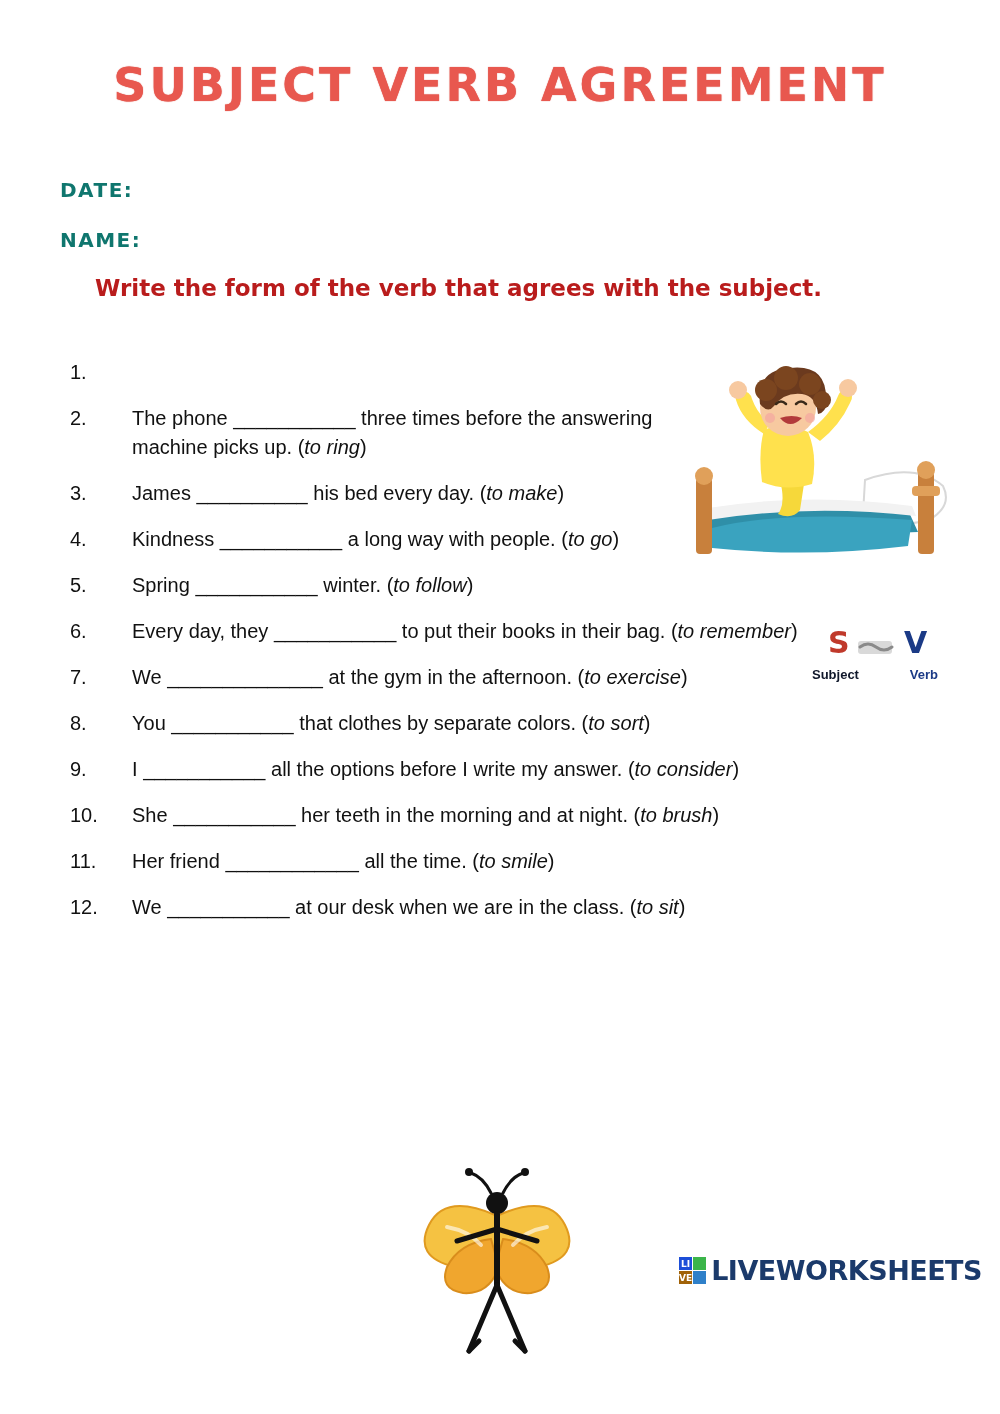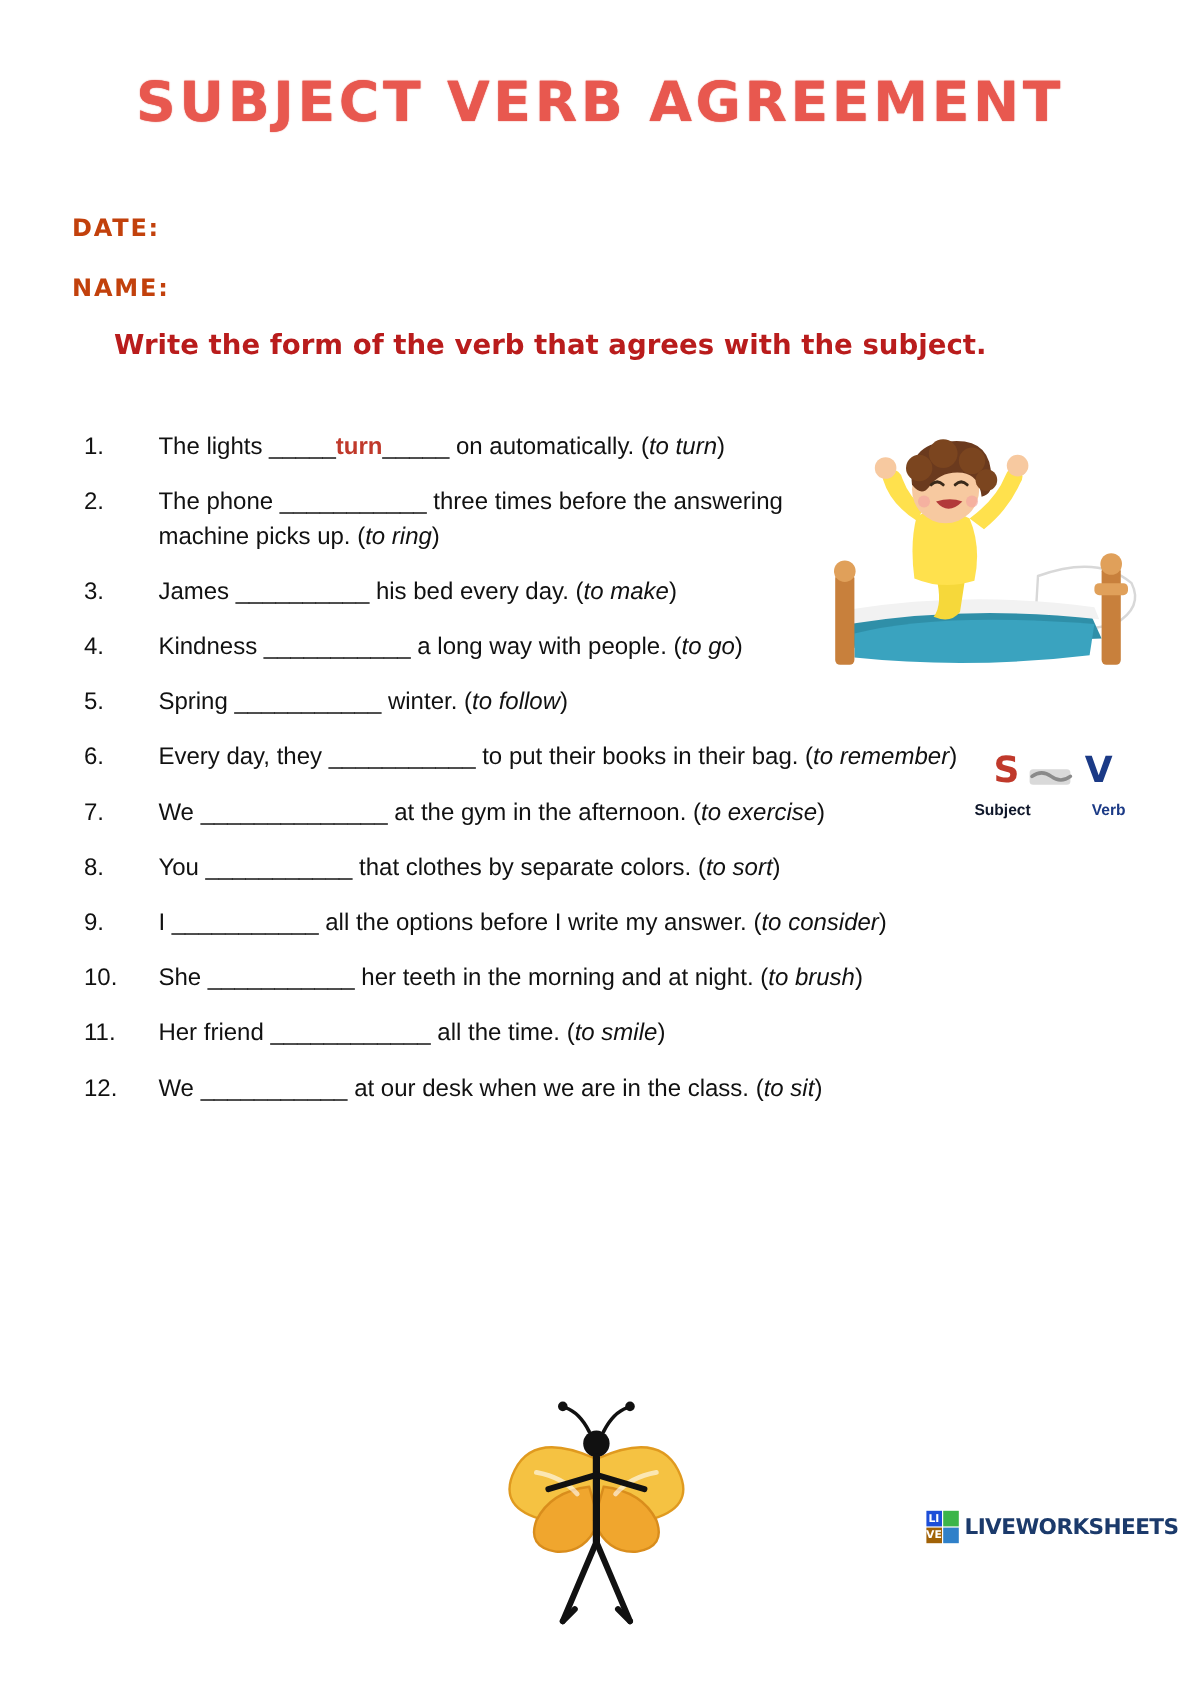--- a/index.html
+++ b/index.html
@@ -35,21 +35,21 @@
     text-shadow: 0 0 1px #d8473f;
   }
 
   
   .field-label {
     position: absolute;
     font-family: "DejaVu Sans", sans-serif;
     font-size: 20px;
     font-weight: bold;
     letter-spacing: 1.5px;
-    color: #c2410c;
+    color: #0f766e;
   }
   #date-label { top: 178px; left: 60px; }
   #name-label { top: 228px; left: 60px; }
 
   
   .instruction {
     position: absolute;
     top: 275px;
     left: 95px;
     font-family: "DejaVu Sans", sans-serif;
@@ -164,21 +164,21 @@
     align-items: center;
     justify-content: center;
     font-family: "DejaVu Sans", sans-serif;
   }
   .sq-l { background: #1d4ed8; }
   .sq-i { background: #3bb54a; }
   .sq-v { background: #a16207; }
   .sq-e { background: #2f80c9; }
   .lw-text {
     font-family: "DejaVu Sans", sans-serif;
-    font-size: 18px;
+    font-size: 27px;
     font-weight: bold;
     color: #1b3a6b;
     letter-spacing: -0.5px;
   }
 </style>
 </head>
 <body>
 
 <div class="page">
 
@@ -244,21 +244,20 @@
     <div class="sv-words">
       <span class="s-word">Subject</span>
       <span class="v-word">Verb</span>
     </div>
   </div>
 
   <div class="questions">
 
     <div class="q-row narrow">
       <div class="q-num">1.</div>
-      <div class="q-text"><span>The lights </span><span class="blank">_____</span><span class="answer">turn</span><span class="blank">_____</span><span> on automatically. (</span><i>to turn</i><span>)</span></div>
     </div>
 
     <div class="q-row narrow">
       <div class="q-num">2.</div>
       <div class="q-text"><span>The phone </span><span class="blank">___________</span><span> three times before the answering machine picks up. (</span><i>to ring</i><span>)</span></div>
     </div>
 
     <div class="q-row narrow">
       <div class="q-num">3.</div>
       <div class="q-text"><span>James </span><span class="blank">__________</span><span> his bed every day. (</span><i>to make</i><span>)</span></div>

